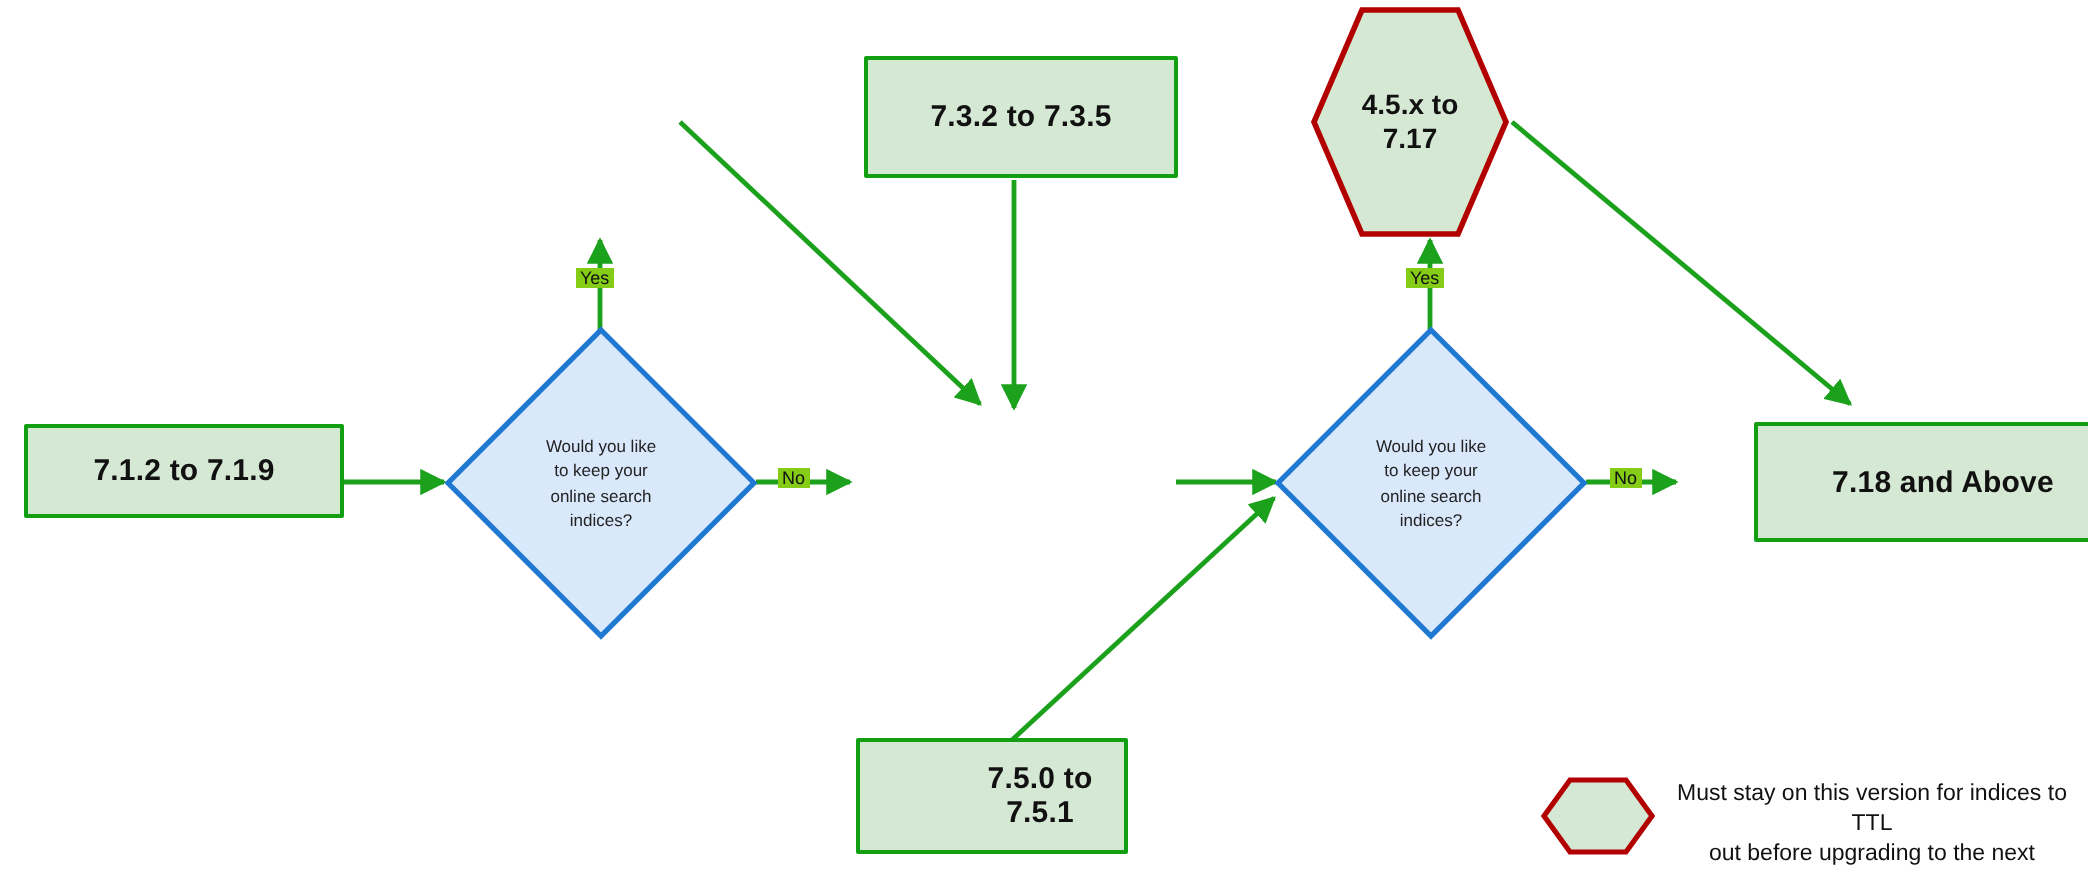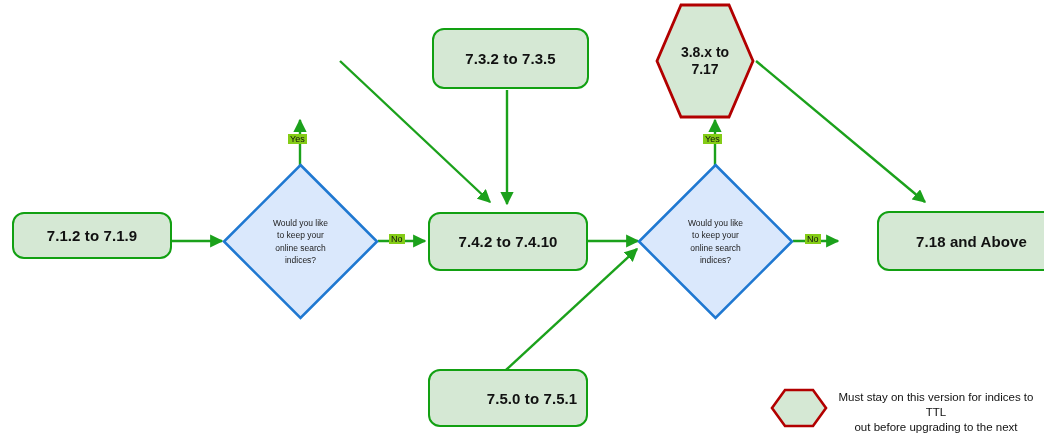--- a/index.html
+++ b/index.html
@@ -30,21 +30,21 @@
     position: absolute;
     box-sizing: border-box;
     display: flex;
     align-items: center;
     justify-content: center;
     text-align: center;
   }
   .rbox {
     background: #d5e8d4;
     border: 2px solid #12a012;
-    border-radius: 12px;
+    border-radius: 1px;
     color: #111111;
     font-weight: bold;
     font-size: 15px;
     letter-spacing: 0.1px;
   }
   .hexwrap {
     position: absolute;
   }
   .hexwrap svg {
     position: absolute;
@@ -161,43 +161,40 @@
 to keep your
 online search
 indices?</div>
   </div>
 
 
   <div class="node rbox" style="left:432px; top:28px; width:157px; height:61px;">
     <span>7.3.2 to 7.3.5</span>
   </div>
 
-  <div class="node rbox" style="left:428px; top:212px; width:160px; height:59px;">
-    <span>7.4.2 to 7.4.10</span>
-  </div>
-
-  <div class="node rbox" style="left:428px; top:369px; width:160px; height:58px;padding-left:48px;">
+
+  <div class="node rbox" style="left:428px; top:369px; width:136px; height:58px;padding-left:48px;">
     <span>7.5.0 to 7.5.1</span>
   </div>
 
   <div class="diamondwrap" style="left:637px; top:163px; width:157px; height:157px;">
     <svg width="157" height="157" viewBox="0 0 157 157" xmlns="http://www.w3.org/2000/svg">
       <polygon points="78.5,2 155,78.5 78.5,155 2,78.5" fill="#dae8fc" stroke="#1f78d1" stroke-width="2.6"></polygon>
     </svg>
     <div class="diamondlabel">Would you like
 to keep your
 online search
 indices?</div>
   </div>
 
   <div class="hexwrap" style="left:655px; top:3px; width:100px; height:116px;">
     <svg width="100" height="116" viewBox="0 0 100 116" xmlns="http://www.w3.org/2000/svg">
       <polygon points="26,2 74,2 98,58 74,114 26,114 2,58" fill="#d5e8d4" stroke="#b20000" stroke-width="2.8" stroke-linejoin="miter"></polygon>
     </svg>
-    <div class="hexlabel">3.8.x to
+    <div class="hexlabel">4.5.x to
 7.17</div>
   </div>
 
   <div class="node rbox" style="left:877px; top:211px; width:189px; height:60px;">
     <span>7.18 and Above</span>
   </div>
 
   <div class="edgelabel" style="left:288px; top:134px;">Yes</div>
   <div class="edgelabel" style="left:389px; top:234px;">No</div>
   <div class="edgelabel" style="left:703px; top:134px;">Yes</div>

